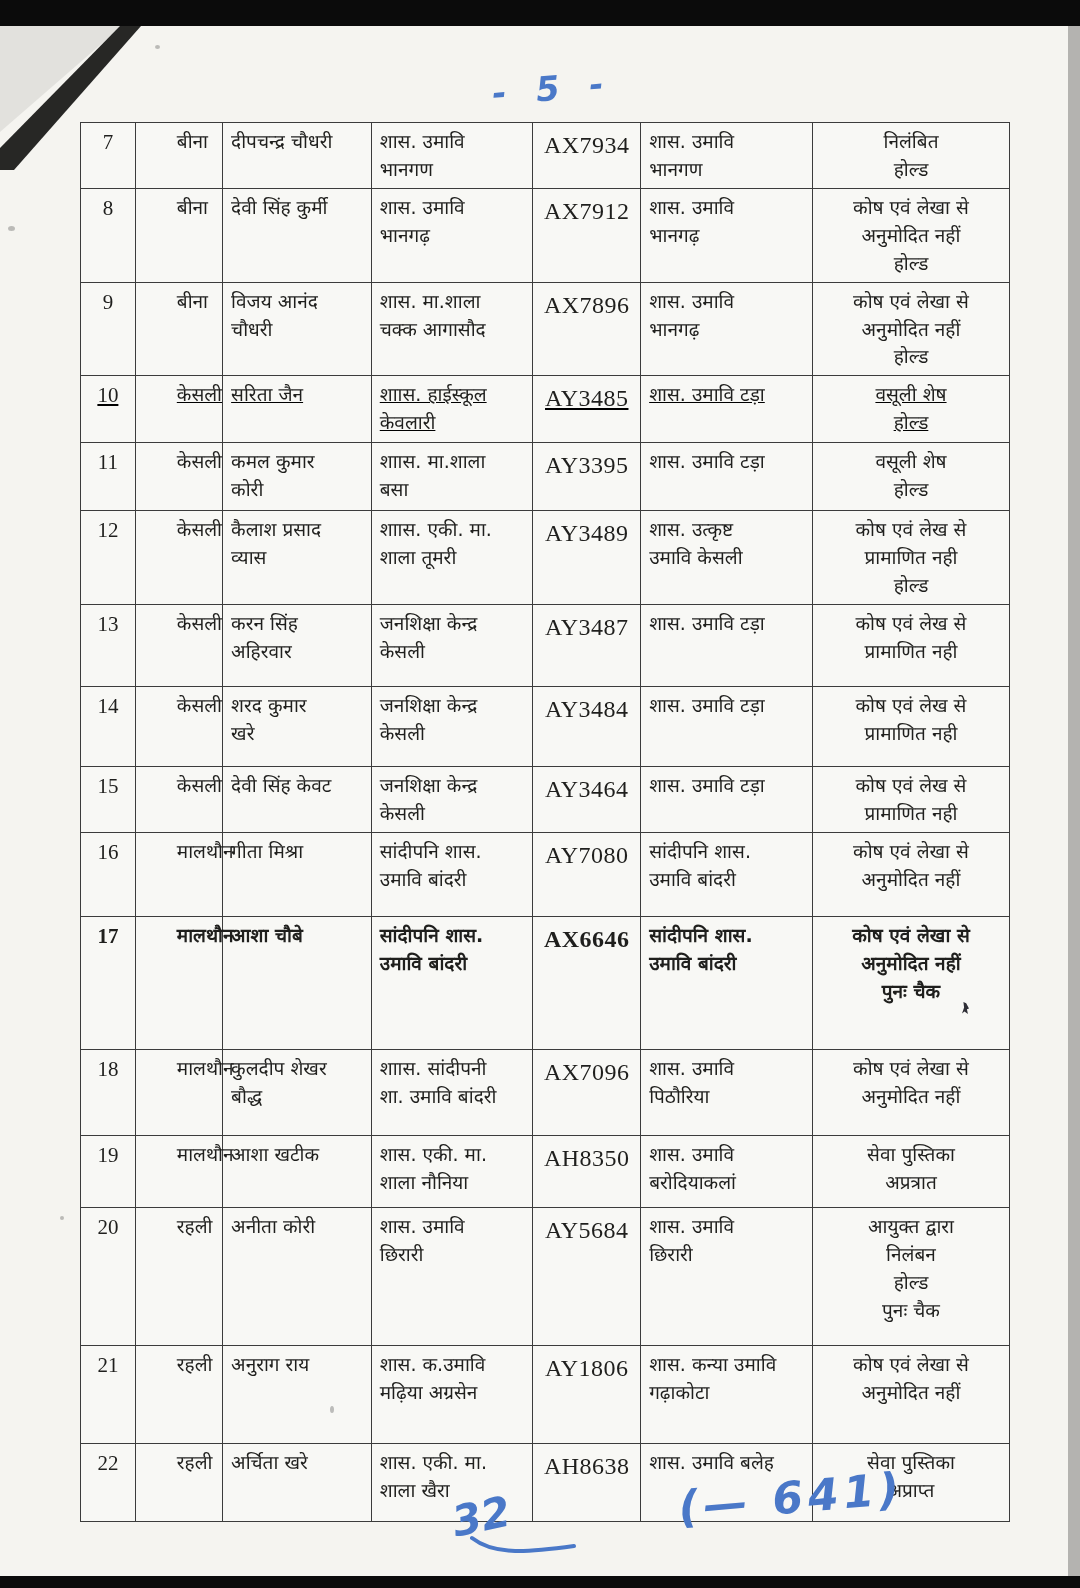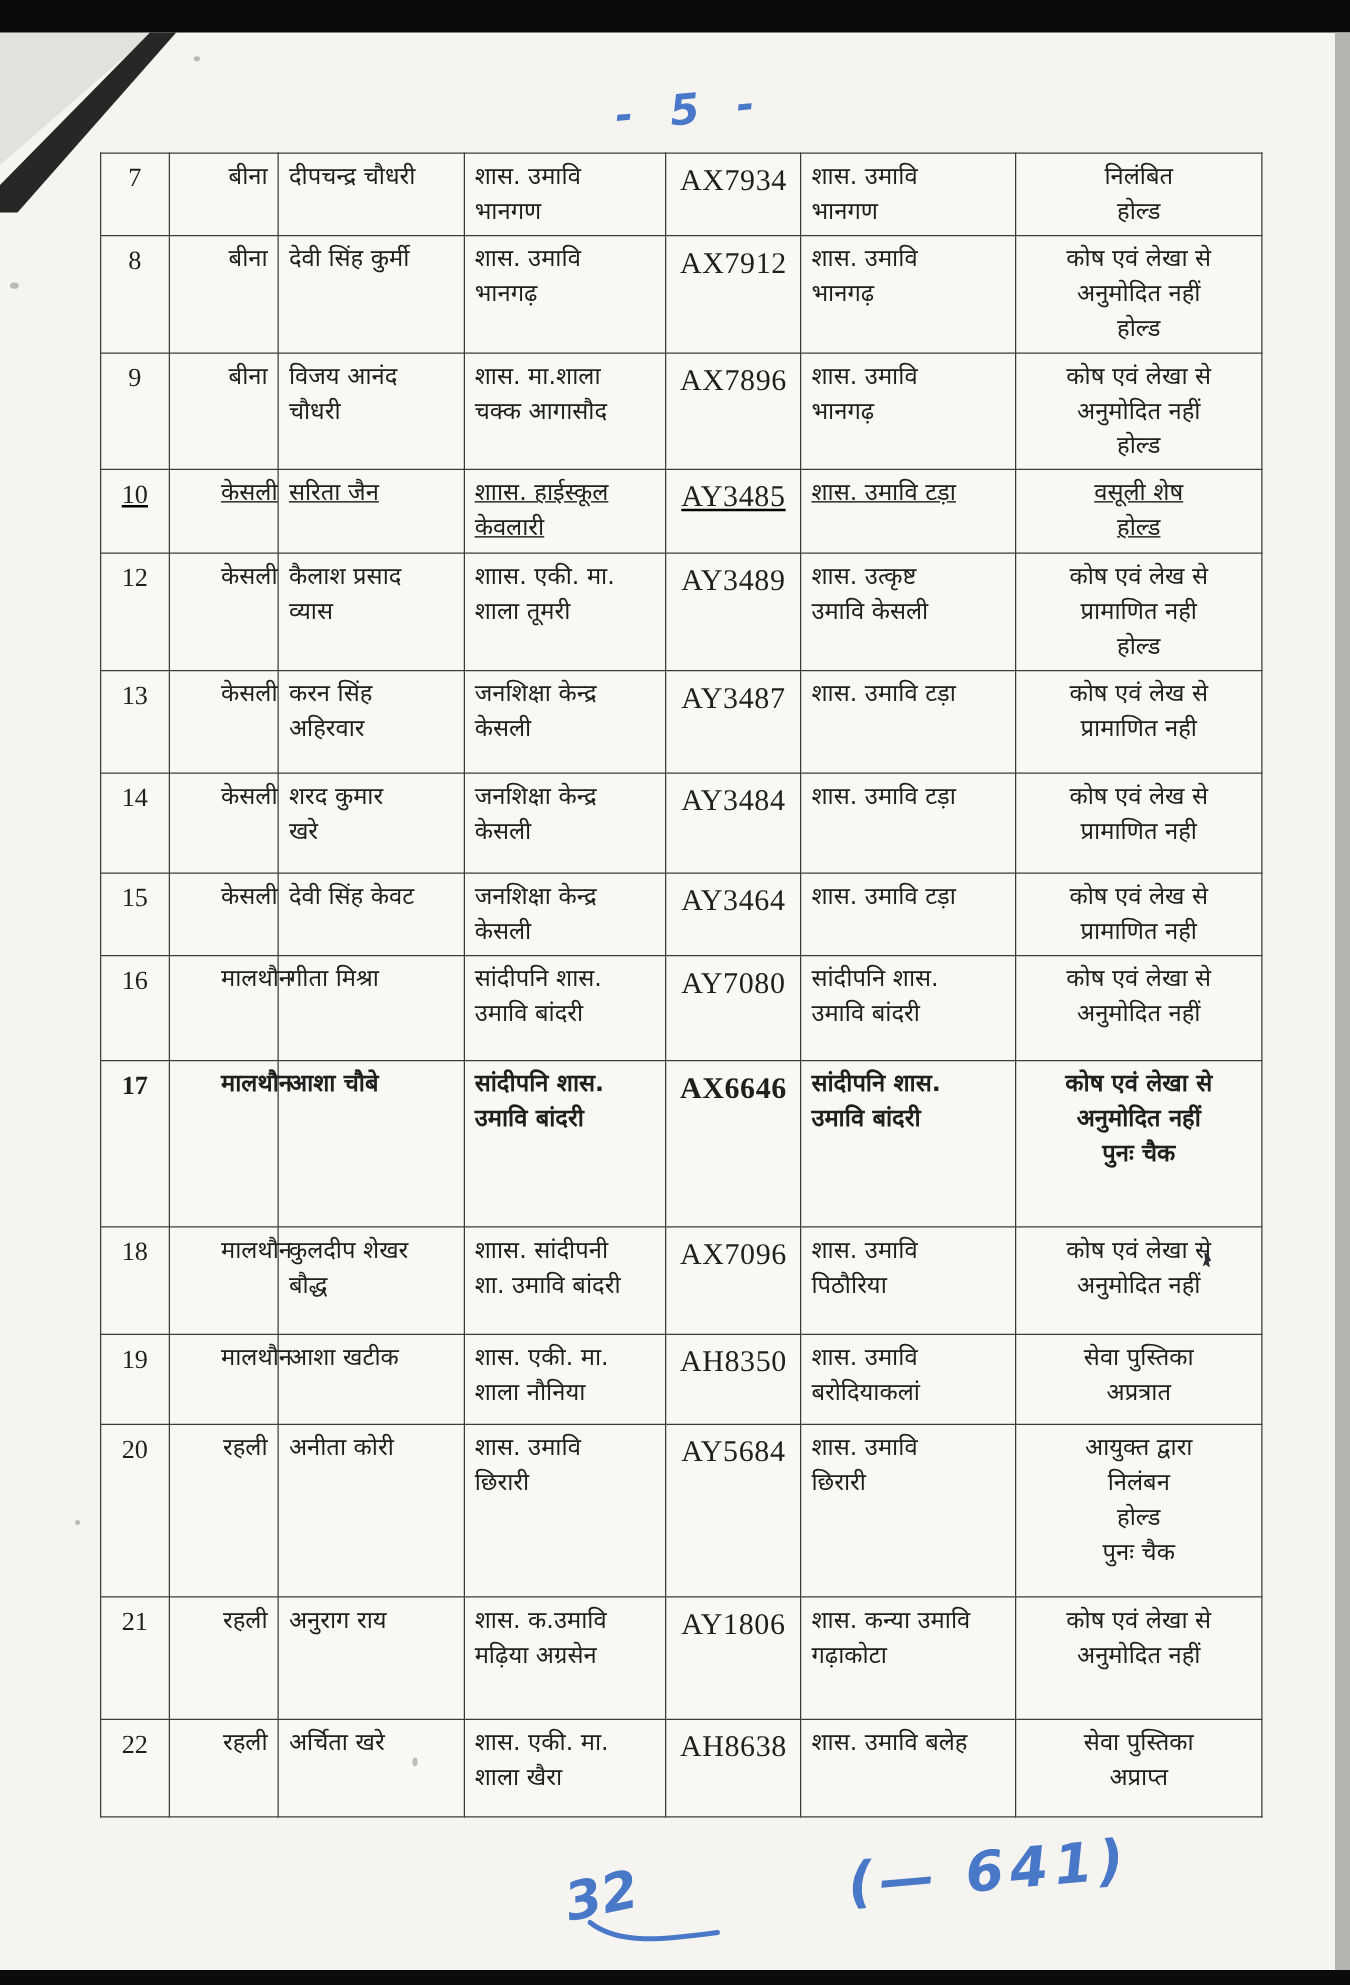--- a/index.html
+++ b/index.html
@@ -22,21 +22,21 @@
     position:absolute;left:80px;top:122px;width:930px;
     border-collapse:collapse;table-layout:fixed;
     background:rgba(255,255,255,0.35);
   }
   td{
     border:1.6px solid #3c3c3c;vertical-align:top;
     padding:5px 8px 4px 8px;white-space:pre-line;
     font-size:19px;line-height:1.47;color:#1f1f1d;
   }
   .c-sn{text-align:center;font-family:"Liberation Serif","DejaVu Serif",serif;font-size:21px;padding-top:4px;}
-  .c-block{text-align:right;padding-left:41px;}
+  .c-block{text-align:left;padding-left:41px;}
   .c-name{text-align:left;}
   .c-school{text-align:left;}
   .c-code{text-align:center;font-family:"Liberation Serif","DejaVu Serif",serif;font-size:24px;letter-spacing:.5px;}
   .c-school2{text-align:left;}
   .c-status{text-align:center;}
   
   .hand{position:absolute;color:#4a78c8;font-style:italic;}
   .pg-num{left:492px;top:68px;font-size:34px;letter-spacing:9px;transform:rotate(-5deg);font-weight:bold;}
   .sig{left:452px;top:1492px;font-size:42px;transform:rotate(-12deg);font-weight:bold;}
   .sig-swash{position:absolute;left:470px;top:1532px;}
@@ -113,20 +113,32 @@
           <td class="c-sn">10</td>
           <td class="c-block">केसली</td>
           <td class="c-name">सरिता जैन</td>
           <td class="c-school">शाास. हाईस्कूल
 केवलारी</td>
           <td class="c-code">AY3485</td>
           <td class="c-school2">शास. उमावि टड़ा</td>
           <td class="c-status">वसूली शेष
 होल्ड</td>
         </tr>
+        <tr style="height: 68px;">
+          <td class="c-sn">11</td>
+          <td class="c-block">केसली</td>
+          <td class="c-name">कमल कुमार
+कोरी</td>
+          <td class="c-school">शाास. मा.शाला
+बसा</td>
+          <td class="c-code">AY3395</td>
+          <td class="c-school2">शास. उमावि टड़ा</td>
+          <td class="c-status">वसूली शेष
+होल्ड</td>
+        </tr>
         <tr style="height: 90px;">
           <td class="c-sn">12</td>
           <td class="c-block">केसली</td>
           <td class="c-name">कैलाश प्रसाद
 व्यास</td>
           <td class="c-school">शाास. एकी. मा.
 शाला तूमरी</td>
           <td class="c-code">AY3489</td>
           <td class="c-school2">शास. उत्कृष्ट
 उमावि केसली</td>

